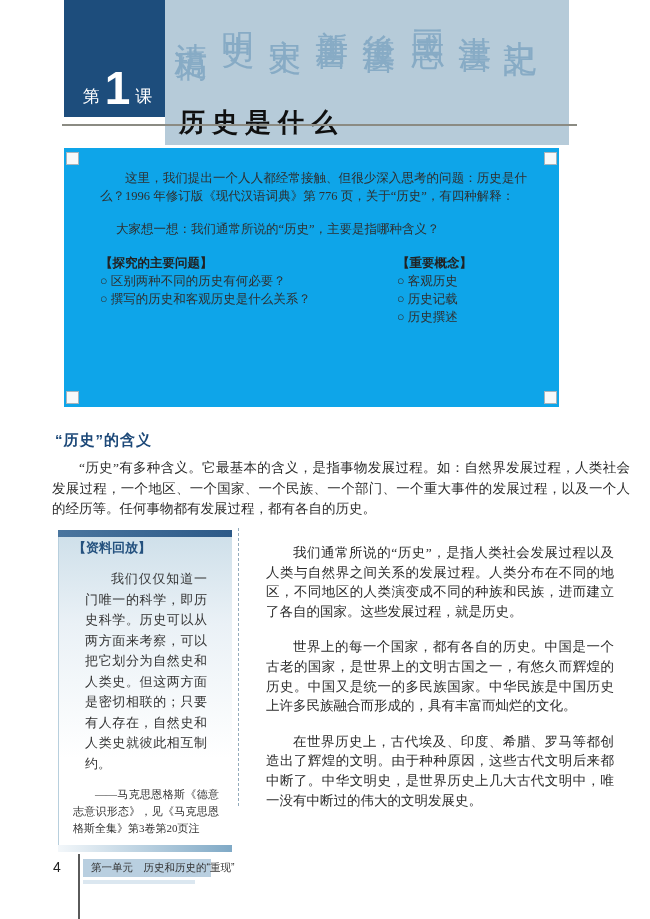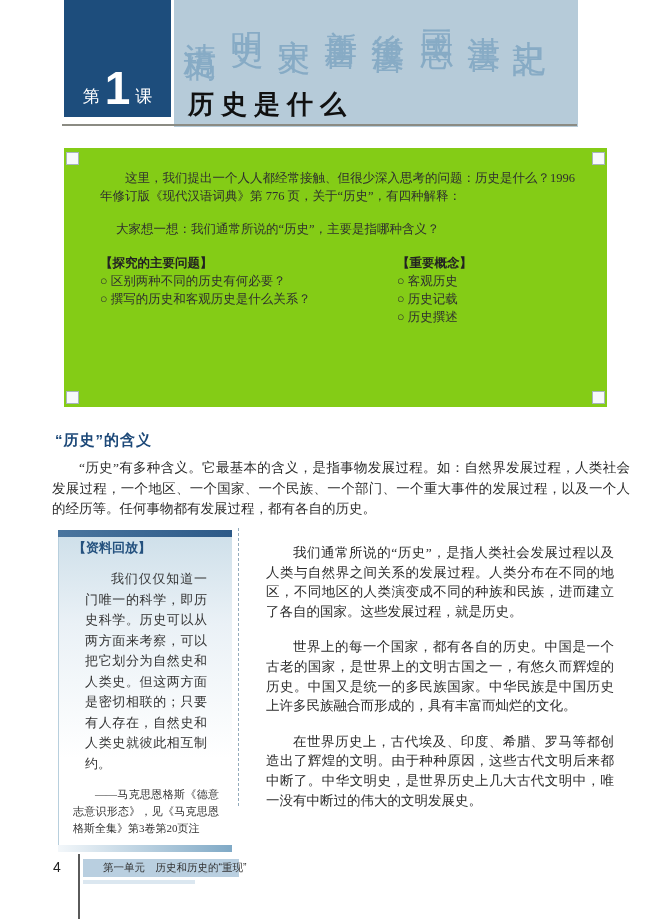--- a/index.html
+++ b/index.html
@@ -7,30 +7,30 @@
         font-family:"Liberation Serif","DejaVu Serif",serif;color:#2b2b2b;}
 
   
   .lesson-box{position:absolute;left:64px;top:0;width:107px;height:117px;background:#1d4d7c;
               display:flex;align-items:flex-end;justify-content:center;box-sizing:border-box;
               padding-bottom:9px;color:#ffffff;font-family:"Liberation Sans","DejaVu Sans",sans-serif;}
   .lesson-inner{display:flex;align-items:flex-end;line-height:1;}
   .lesson-pre,.lesson-suf{font-size:17px;padding-bottom:3px;}
   .lesson-num{font-size:46px;font-weight:bold;margin:0 5px;line-height:.85;}
 
-  .banner{position:absolute;left:174px;top:0;width:404px;height:127px;background:#b6cbd9;overflow:hidden;}
+  .banner{position:absolute;left:165px;top:0;width:404px;height:145px;background:#b6cbd9;overflow:hidden;}
   .wm-col{position:absolute;writing-mode:vertical-rl;font-size:33px;line-height:1.08;
           color:#5e8fb4;opacity:.52;font-family:"DejaVu Serif",serif;letter-spacing:3px;}
   .banner-title{position:absolute;left:14px;bottom:5px;font-size:26px;font-weight:bold;color:#101010;
                 letter-spacing:7px;font-family:"DejaVu Serif","Liberation Serif",serif;}
 
   .header-rule{position:absolute;left:62px;top:124px;width:515px;border-top:2px solid #8b8b83;}
 
   
-  .intro-box{position:absolute;left:64px;top:148px;width:543px;height:259px;background:#84cc16;}
+  .intro-box{position:absolute;left:64px;top:148px;width:495px;height:259px;background:#0ea5e9;}
   .corner{position:absolute;width:13px;height:13px;background:#f7f9fa;border:1px solid #a7b4bc;box-sizing:border-box;}
   .corner.tl{left:2px;top:4px;}  .corner.tr{right:2px;top:4px;}
   .corner.bl{left:2px;bottom:3px;} .corner.br{right:2px;bottom:3px;}
   .intro-content{position:absolute;left:36px;right:32px;top:22px;font-size:12.5px;line-height:17.5px;color:#2f2f2f;}
   .intro-p{margin:0;text-indent:2em;text-align:justify;}
   .intro-list{margin:0 0 0 28px;padding:0;list-style:none;}
   .intro-list li{margin:0;}
   .intro-q{margin:16px;}
   .intro-cols{display:flex;margin-top:15px;}
   .col-left{width:297px;}
@@ -58,22 +58,22 @@
   .divider-dashed{position:absolute;left:238px;top:528px;height:278px;border-left:1px dashed #92aabb;}
 
   
   .main-col{position:absolute;left:250px;top:527px;width:380px;font-size:13.5px;line-height:19.6px;text-align:justify;}
   .main-col p{margin:16px;text-indent:2em;}
 
   
   .footer-page-num{position:absolute;left:53px;top:859px;font-size:14px;color:#222;
                    font-family:"Liberation Sans","DejaVu Sans",sans-serif;}
   .footer-rule{position:absolute;left:78px;top:854px;width:2px;height:65px;background:#5a5a5a;}
-  .footer-bar{position:absolute;left:83px;top:859px;width:156px;height:18px;background:#b9cfe0;
-              display:flex;align-items:center;padding-left:20px;box-sizing:border-box;}
+  .footer-bar{position:absolute;left:83px;top:859px;width:128px;height:18px;background:#b9cfe0;
+              display:flex;align-items:center;padding-left:8px;box-sizing:border-box;}
   .footer-bar span{font-size:10.5px;color:#333;font-family:"Liberation Sans","DejaVu Sans",sans-serif;white-space:nowrap;}
   .footer-shadow{position:absolute;left:83px;top:880px;width:112px;height:4px;background:#dbe7f0;}
 </style>
 </head>
 <body>
 
 <div class="page">
 
   <div class="lesson-box">
     <div class="lesson-inner">

